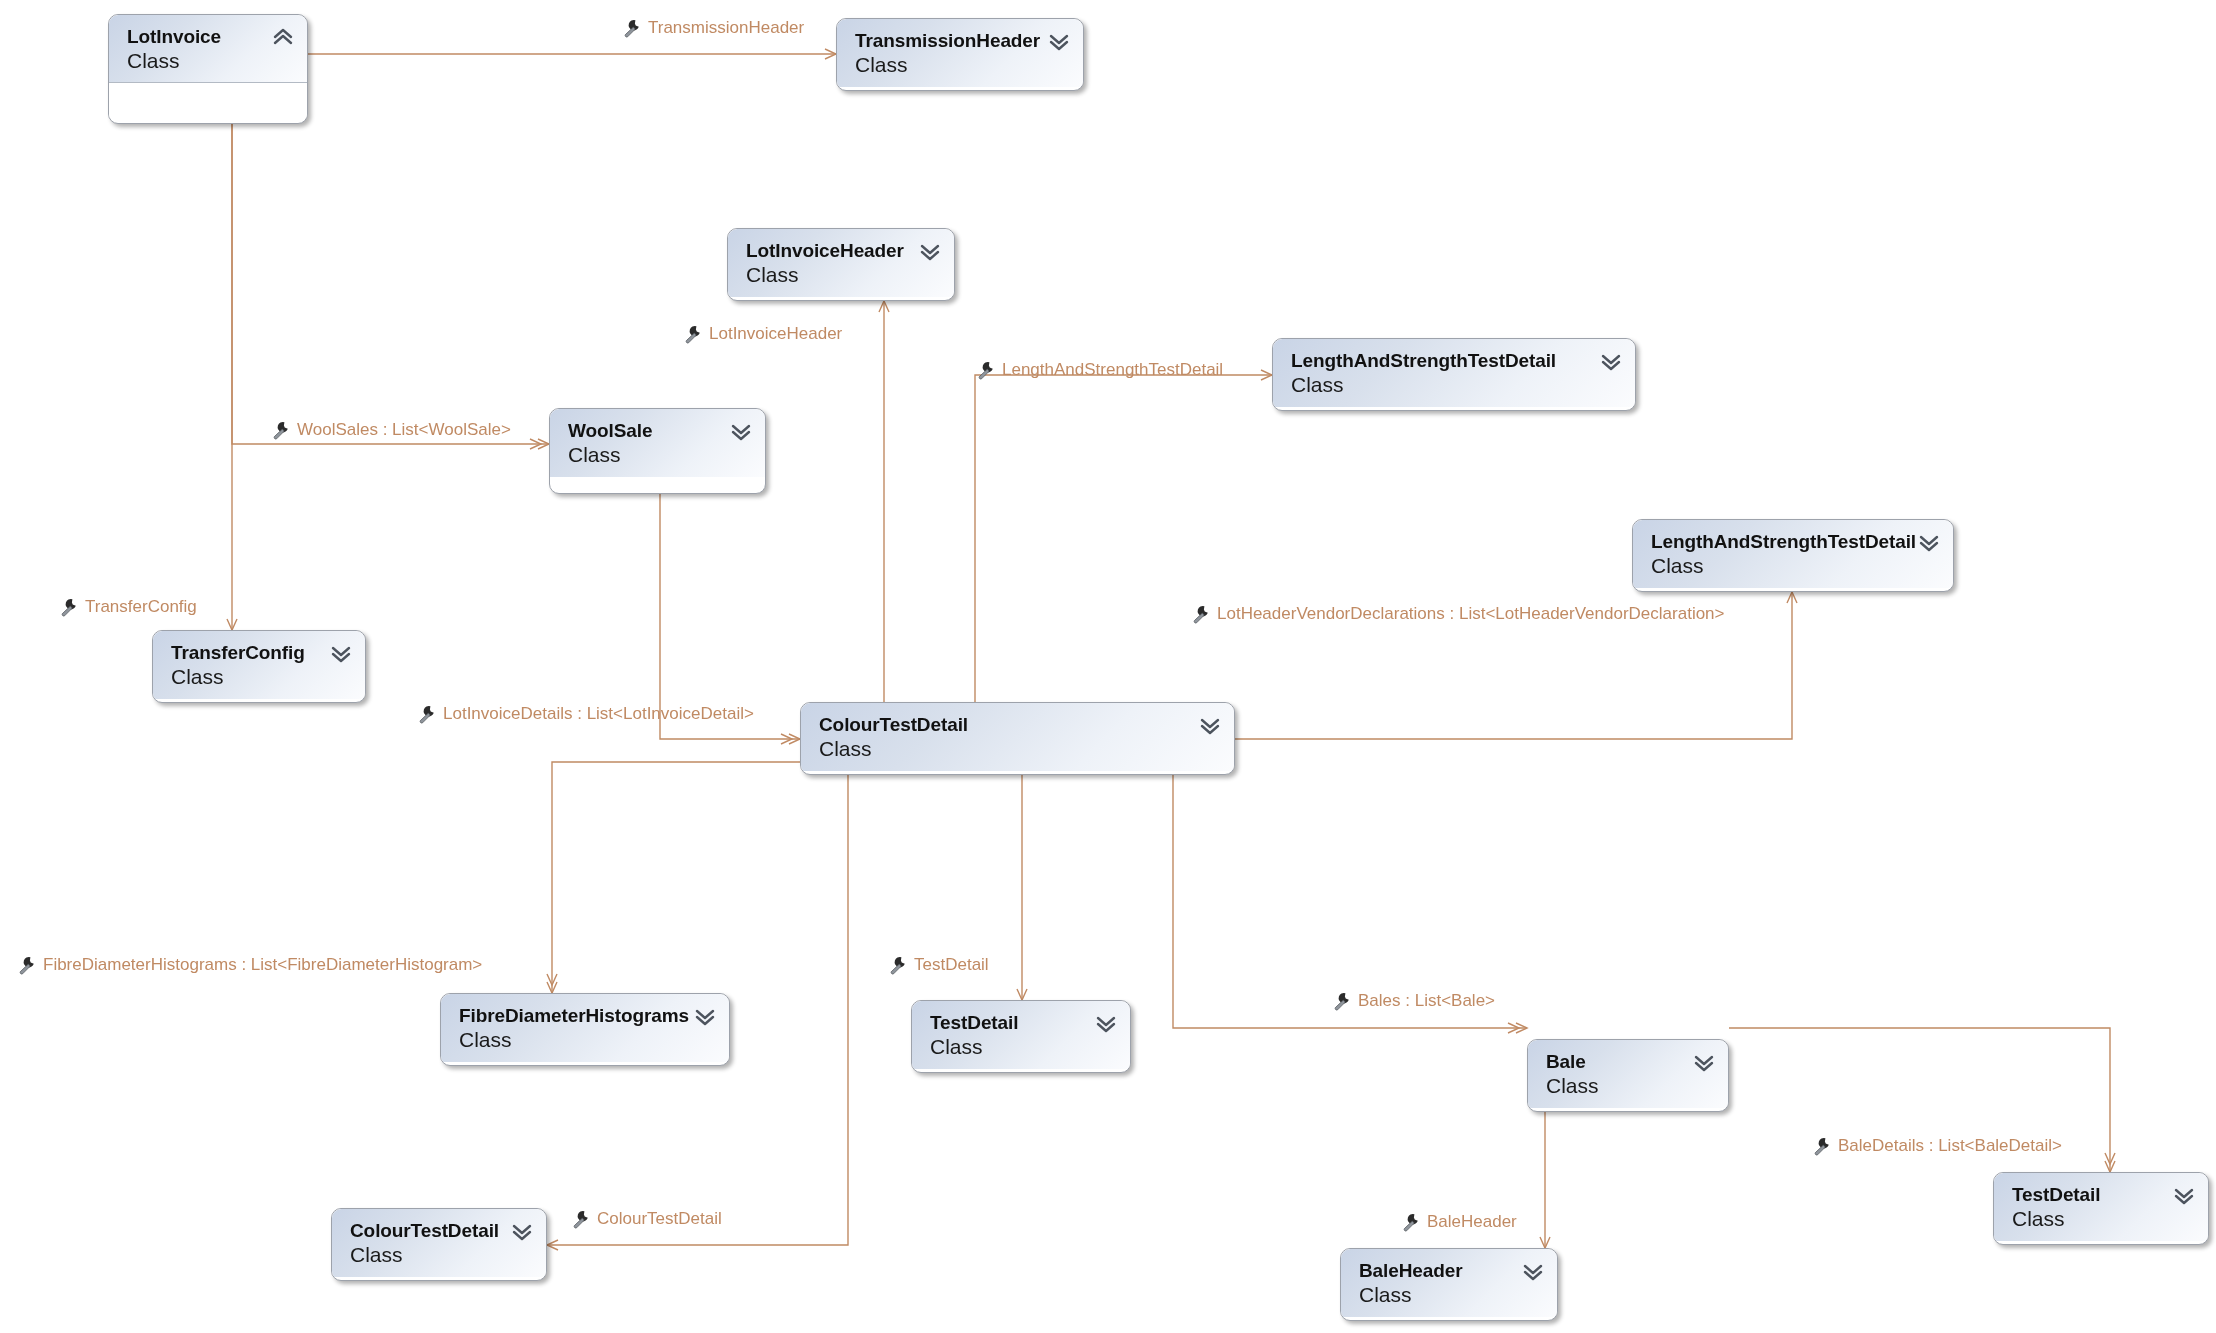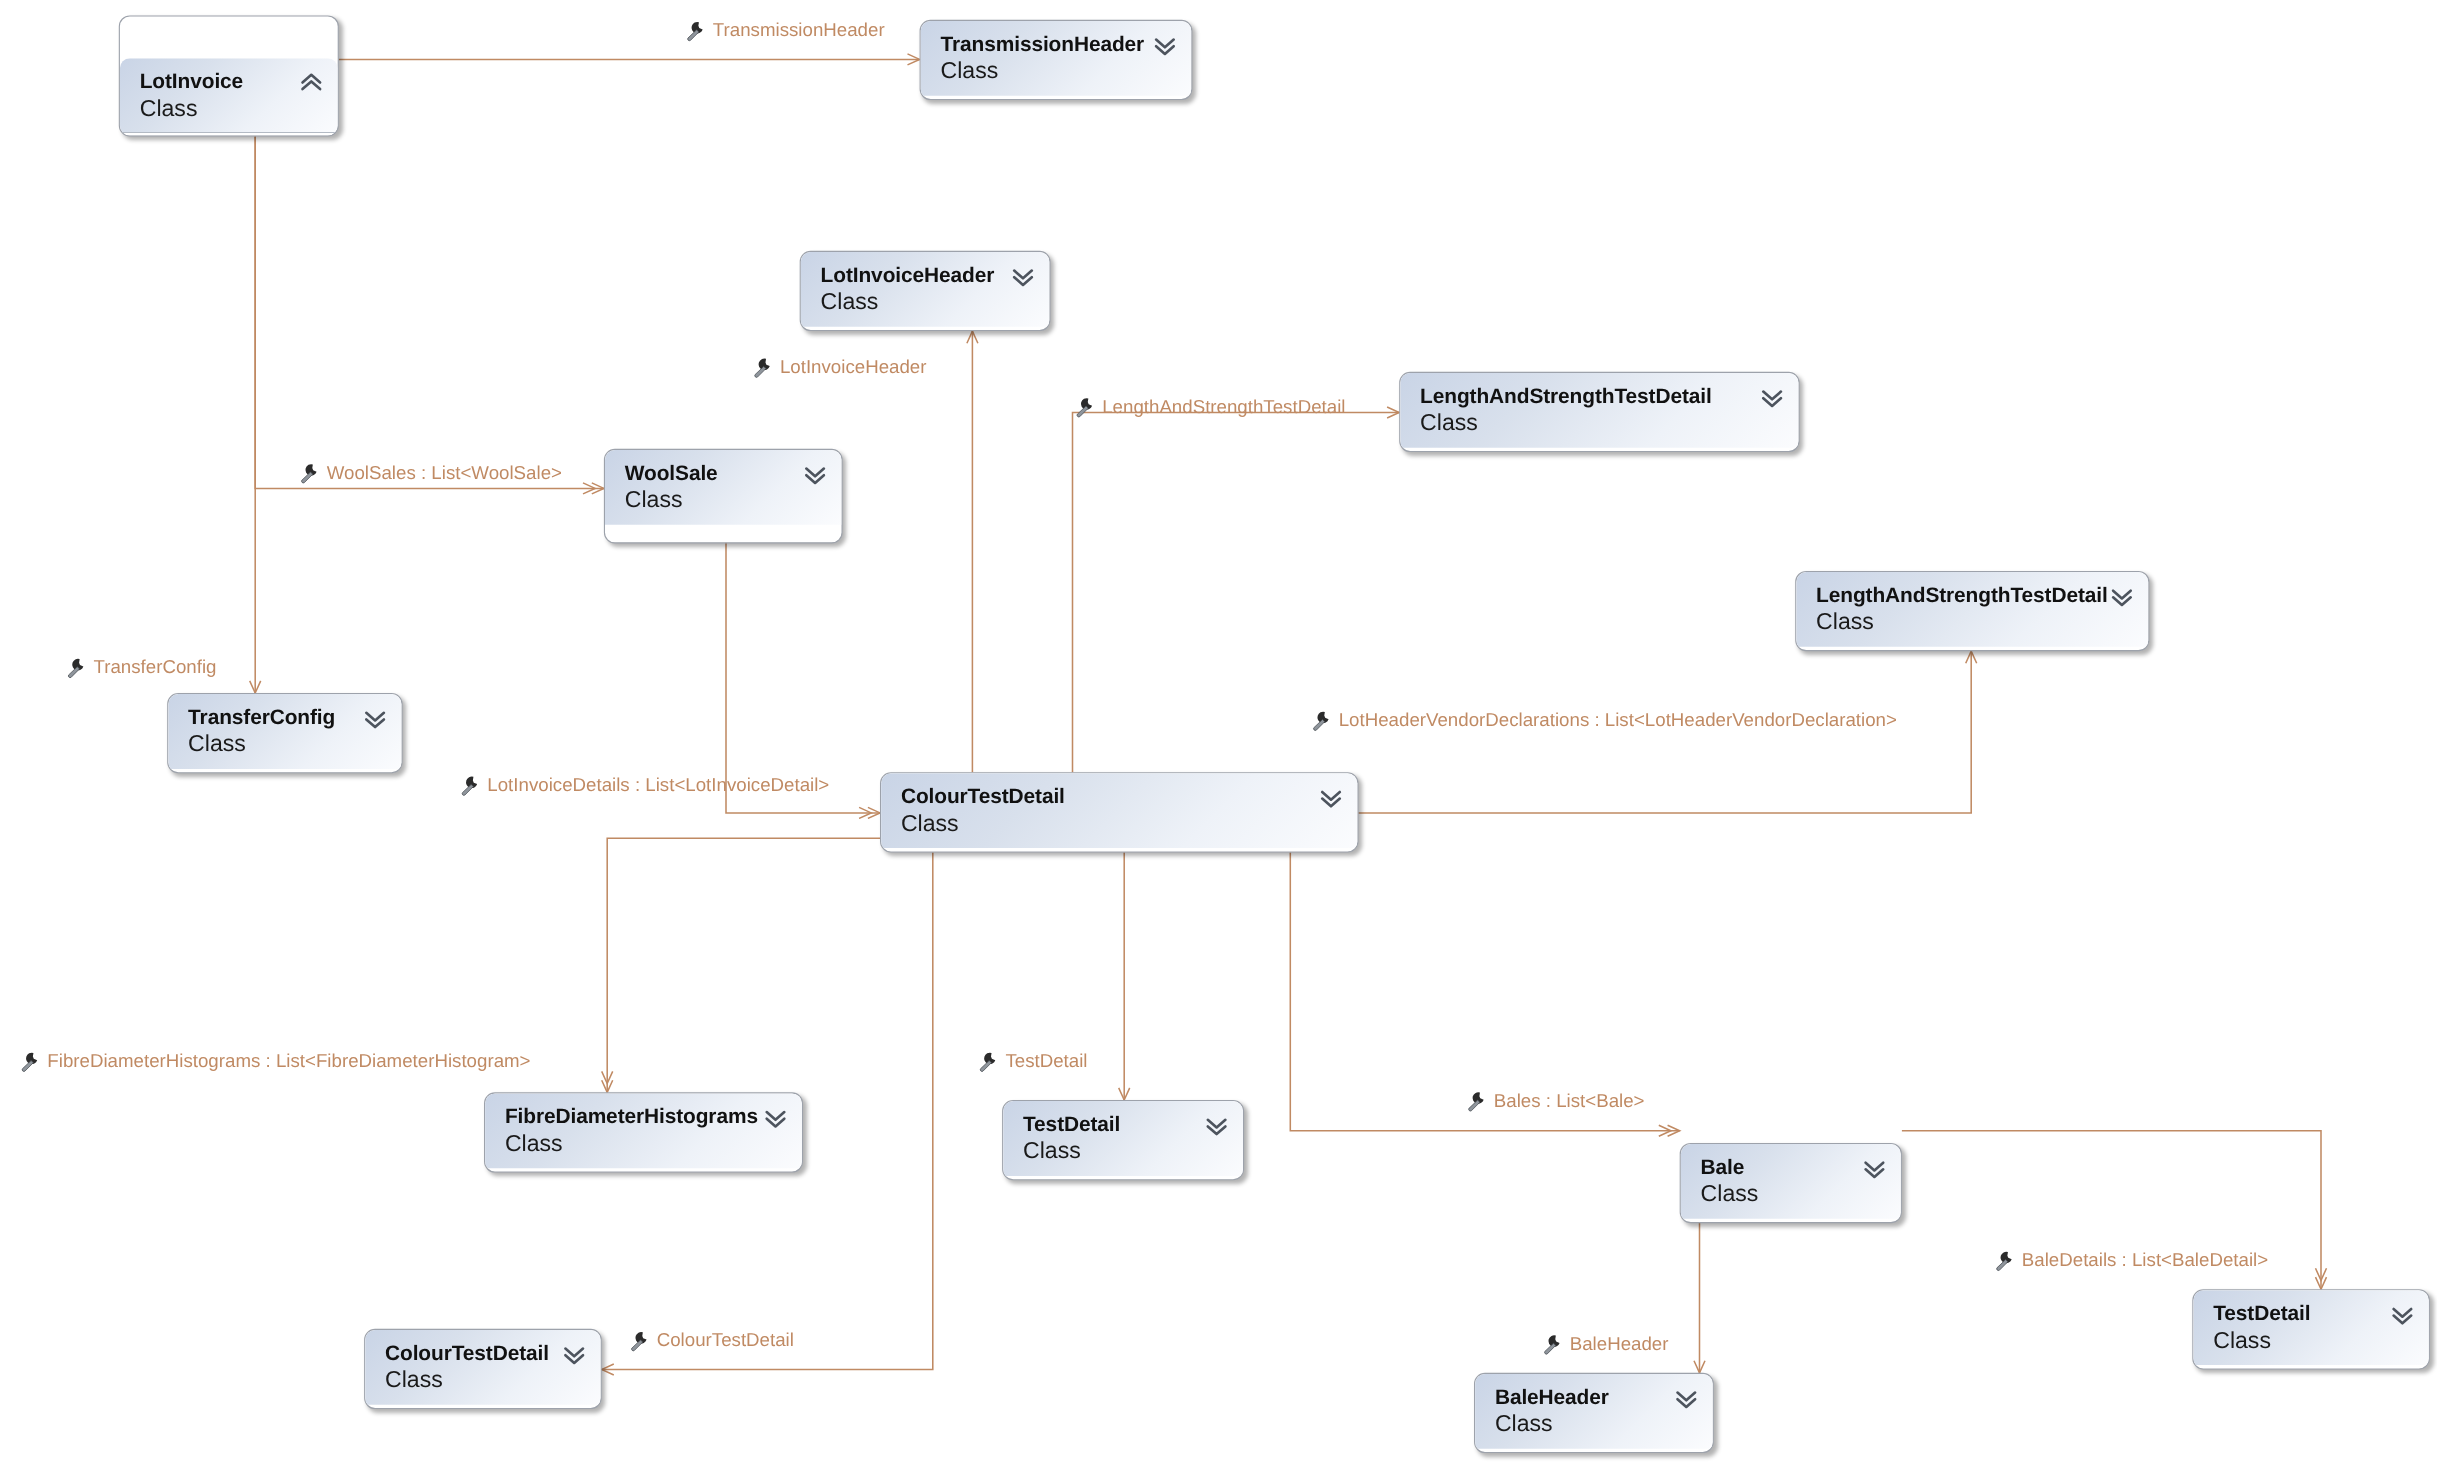--- a/index.html
+++ b/index.html
@@ -37,21 +37,20 @@
     position: relative;
     box-sizing: border-box;
     height: 68px;
     padding: 11px 14px 0 18px;
     background: linear-gradient(135deg, #c9d4e6 0%, #d8e0ec 32%, #eef2f8 68%, #fbfcfe 100%);
     border-radius: 9px 9px 0 0;
   }
   .cls.expanded .hdr {
     border-bottom: 1px solid #b3bac4;
     border-radius: 9px 9px 0 0;
-    margin-top: 38px;
   }
   .cls .nm {
     font-size: 19px;
     font-weight: bold;
     color: #111111;
     line-height: 21px;
     letter-spacing: -0.1px;
     white-space: nowrap;
   }
   .cls .kind {
@@ -362,21 +361,21 @@
   <div class="alabel" style="left:85px; top:597px;">
     <span class="wrench">
       <svg viewBox="0 0 20 20" width="20" height="20">
         <path d="M13.4,2.2 a5.2,5.2 0 1 0 3.4,6.6 l-3.1,-1.3 l-0.8,-2.0 z" fill="#2b2b2b"></path>
         <path d="M11.3,9.1 L3.4,16.6 a1.6,1.6 0 0 0 2.2,2.2 L13.3,11.1 z" fill="#8f959c" stroke="#4a4f55" stroke-width="0.7"></path>
       </svg>
     </span>
     <span class="txt">TransferConfig</span>
   </div>
 
-  <div class="alabel" style="left:1217px; top:645px;">
+  <div class="alabel" style="left:1217px; top:604px;">
     <span class="wrench">
       <svg viewBox="0 0 20 20" width="20" height="20">
         <path d="M13.4,2.2 a5.2,5.2 0 1 0 3.4,6.6 l-3.1,-1.3 l-0.8,-2.0 z" fill="#2b2b2b"></path>
         <path d="M11.3,9.1 L3.4,16.6 a1.6,1.6 0 0 0 2.2,2.2 L13.3,11.1 z" fill="#8f959c" stroke="#4a4f55" stroke-width="0.7"></path>
       </svg>
     </span>
     <span class="txt">LotHeaderVendorDeclarations : List&lt;LotHeaderVendorDeclaration&gt;</span>
   </div>
 
   <div class="alabel" style="left:443px; top:704px;">

